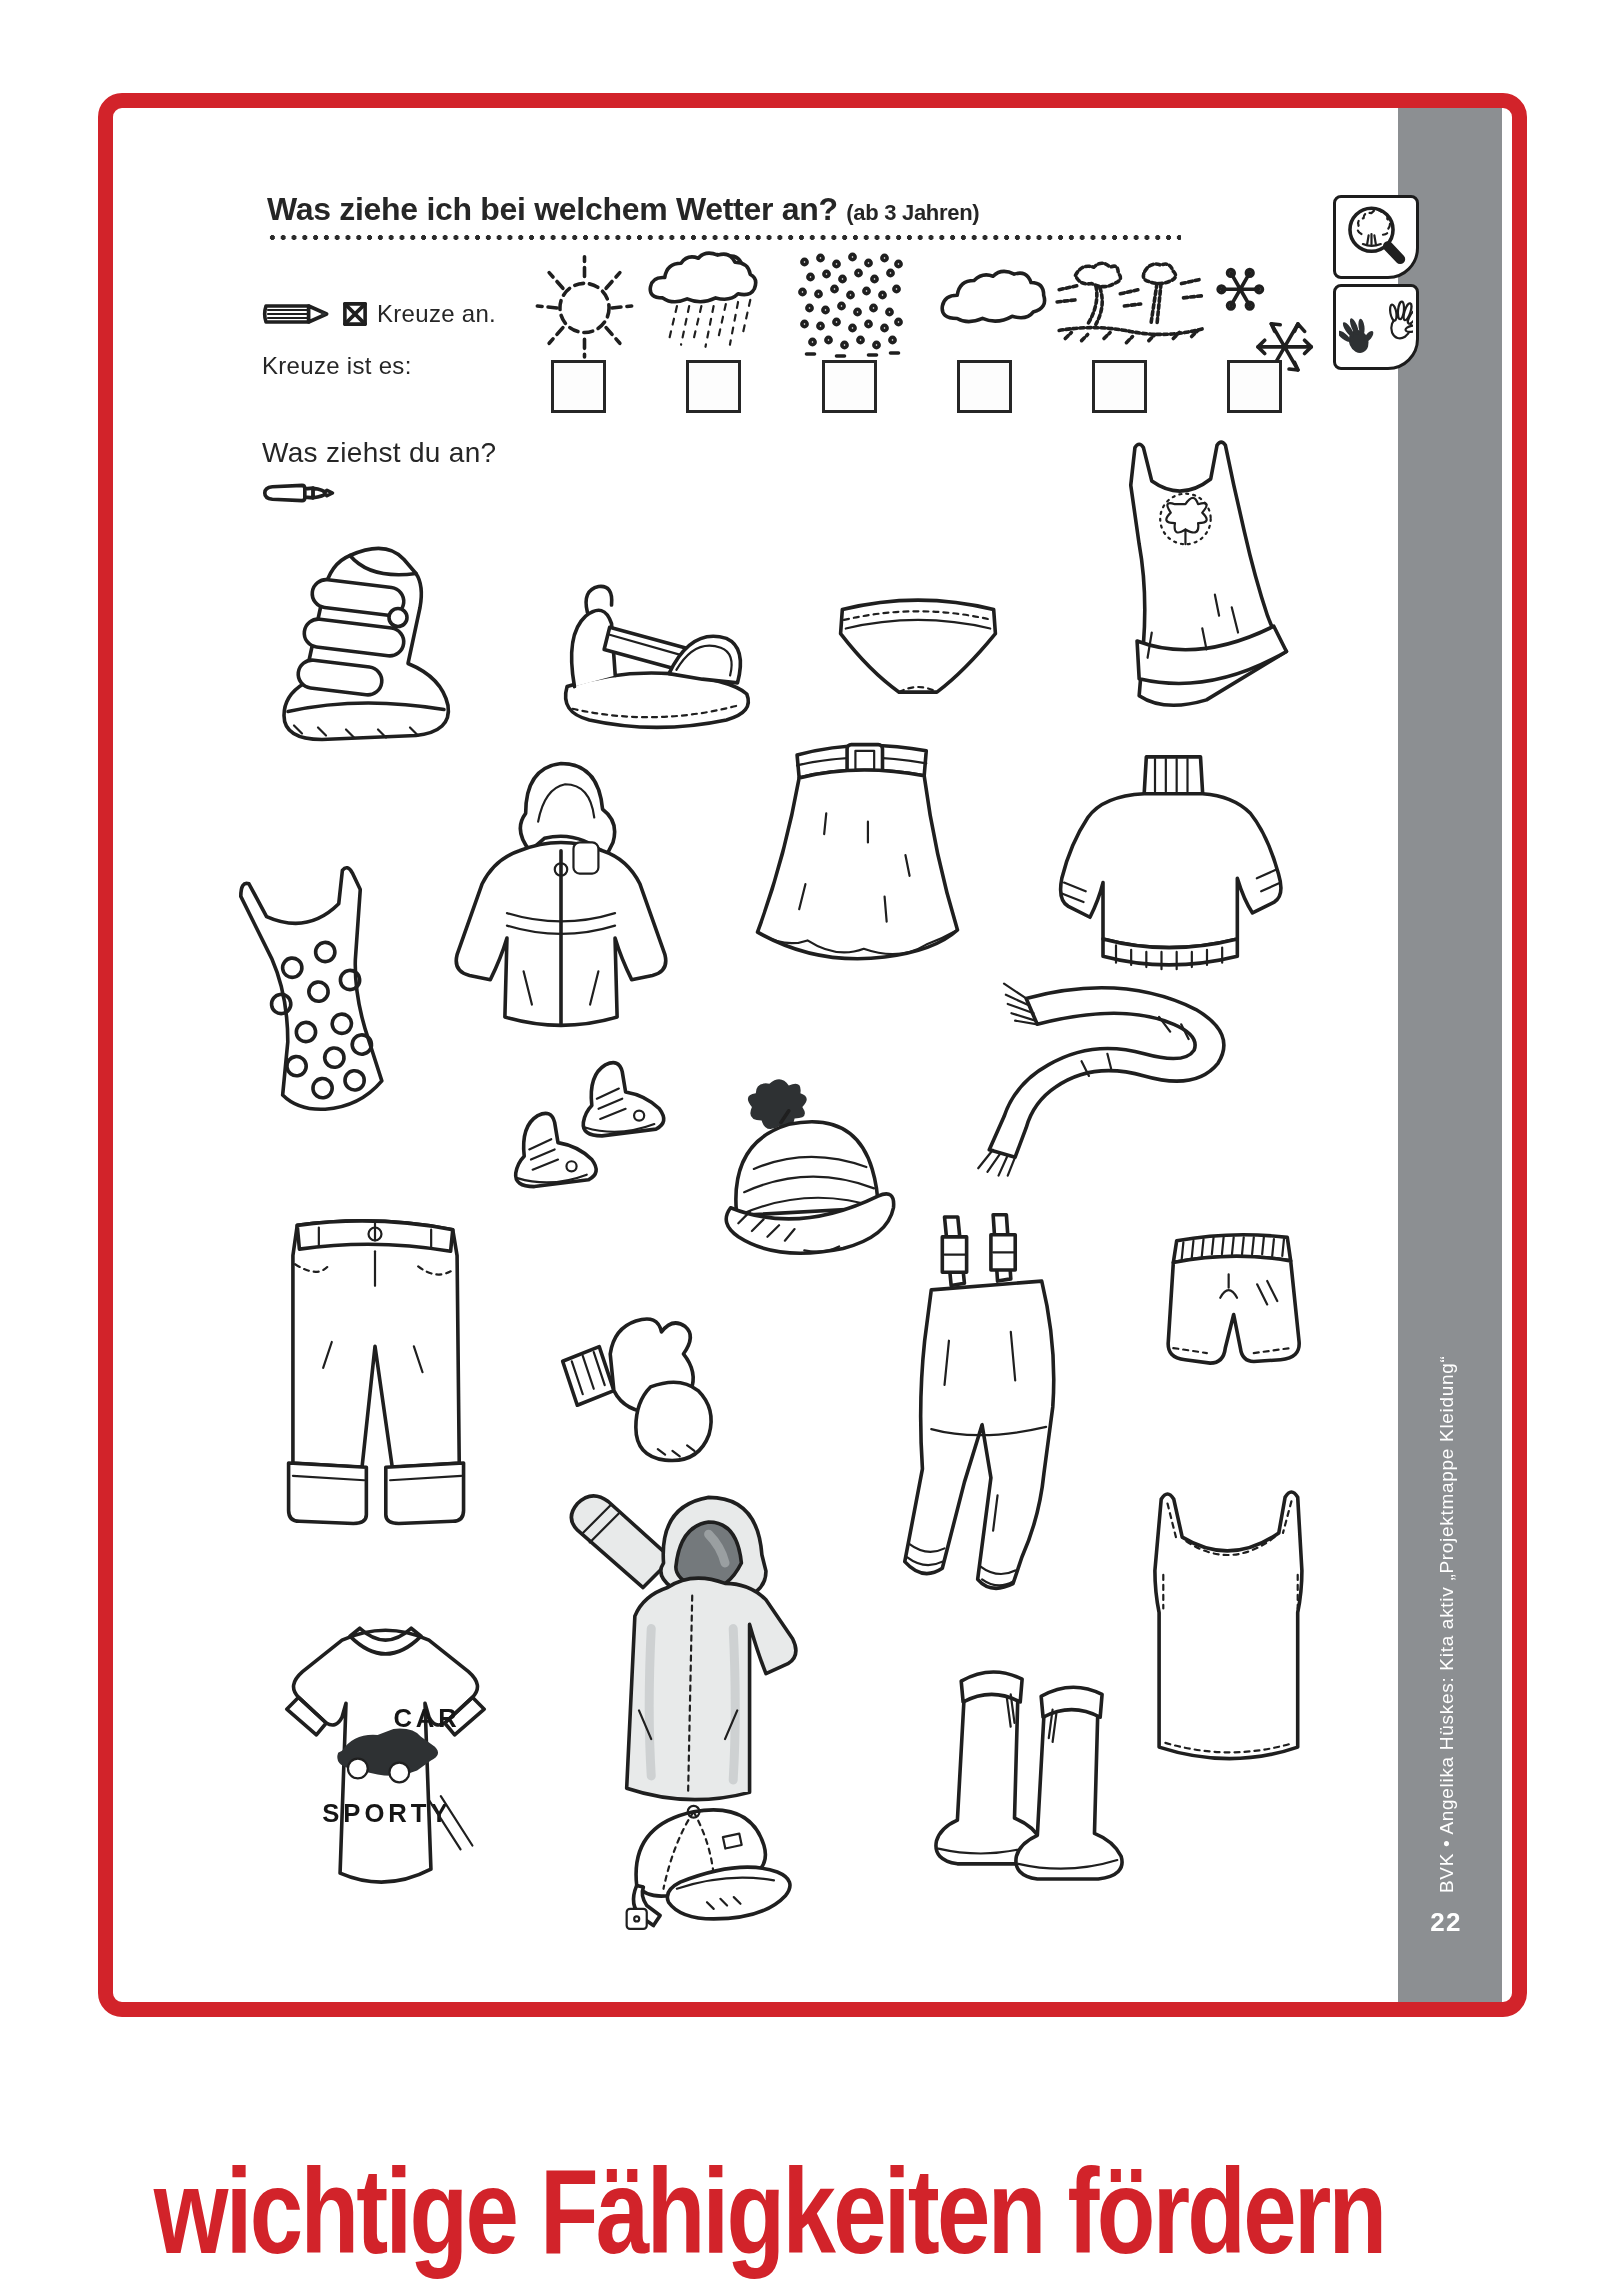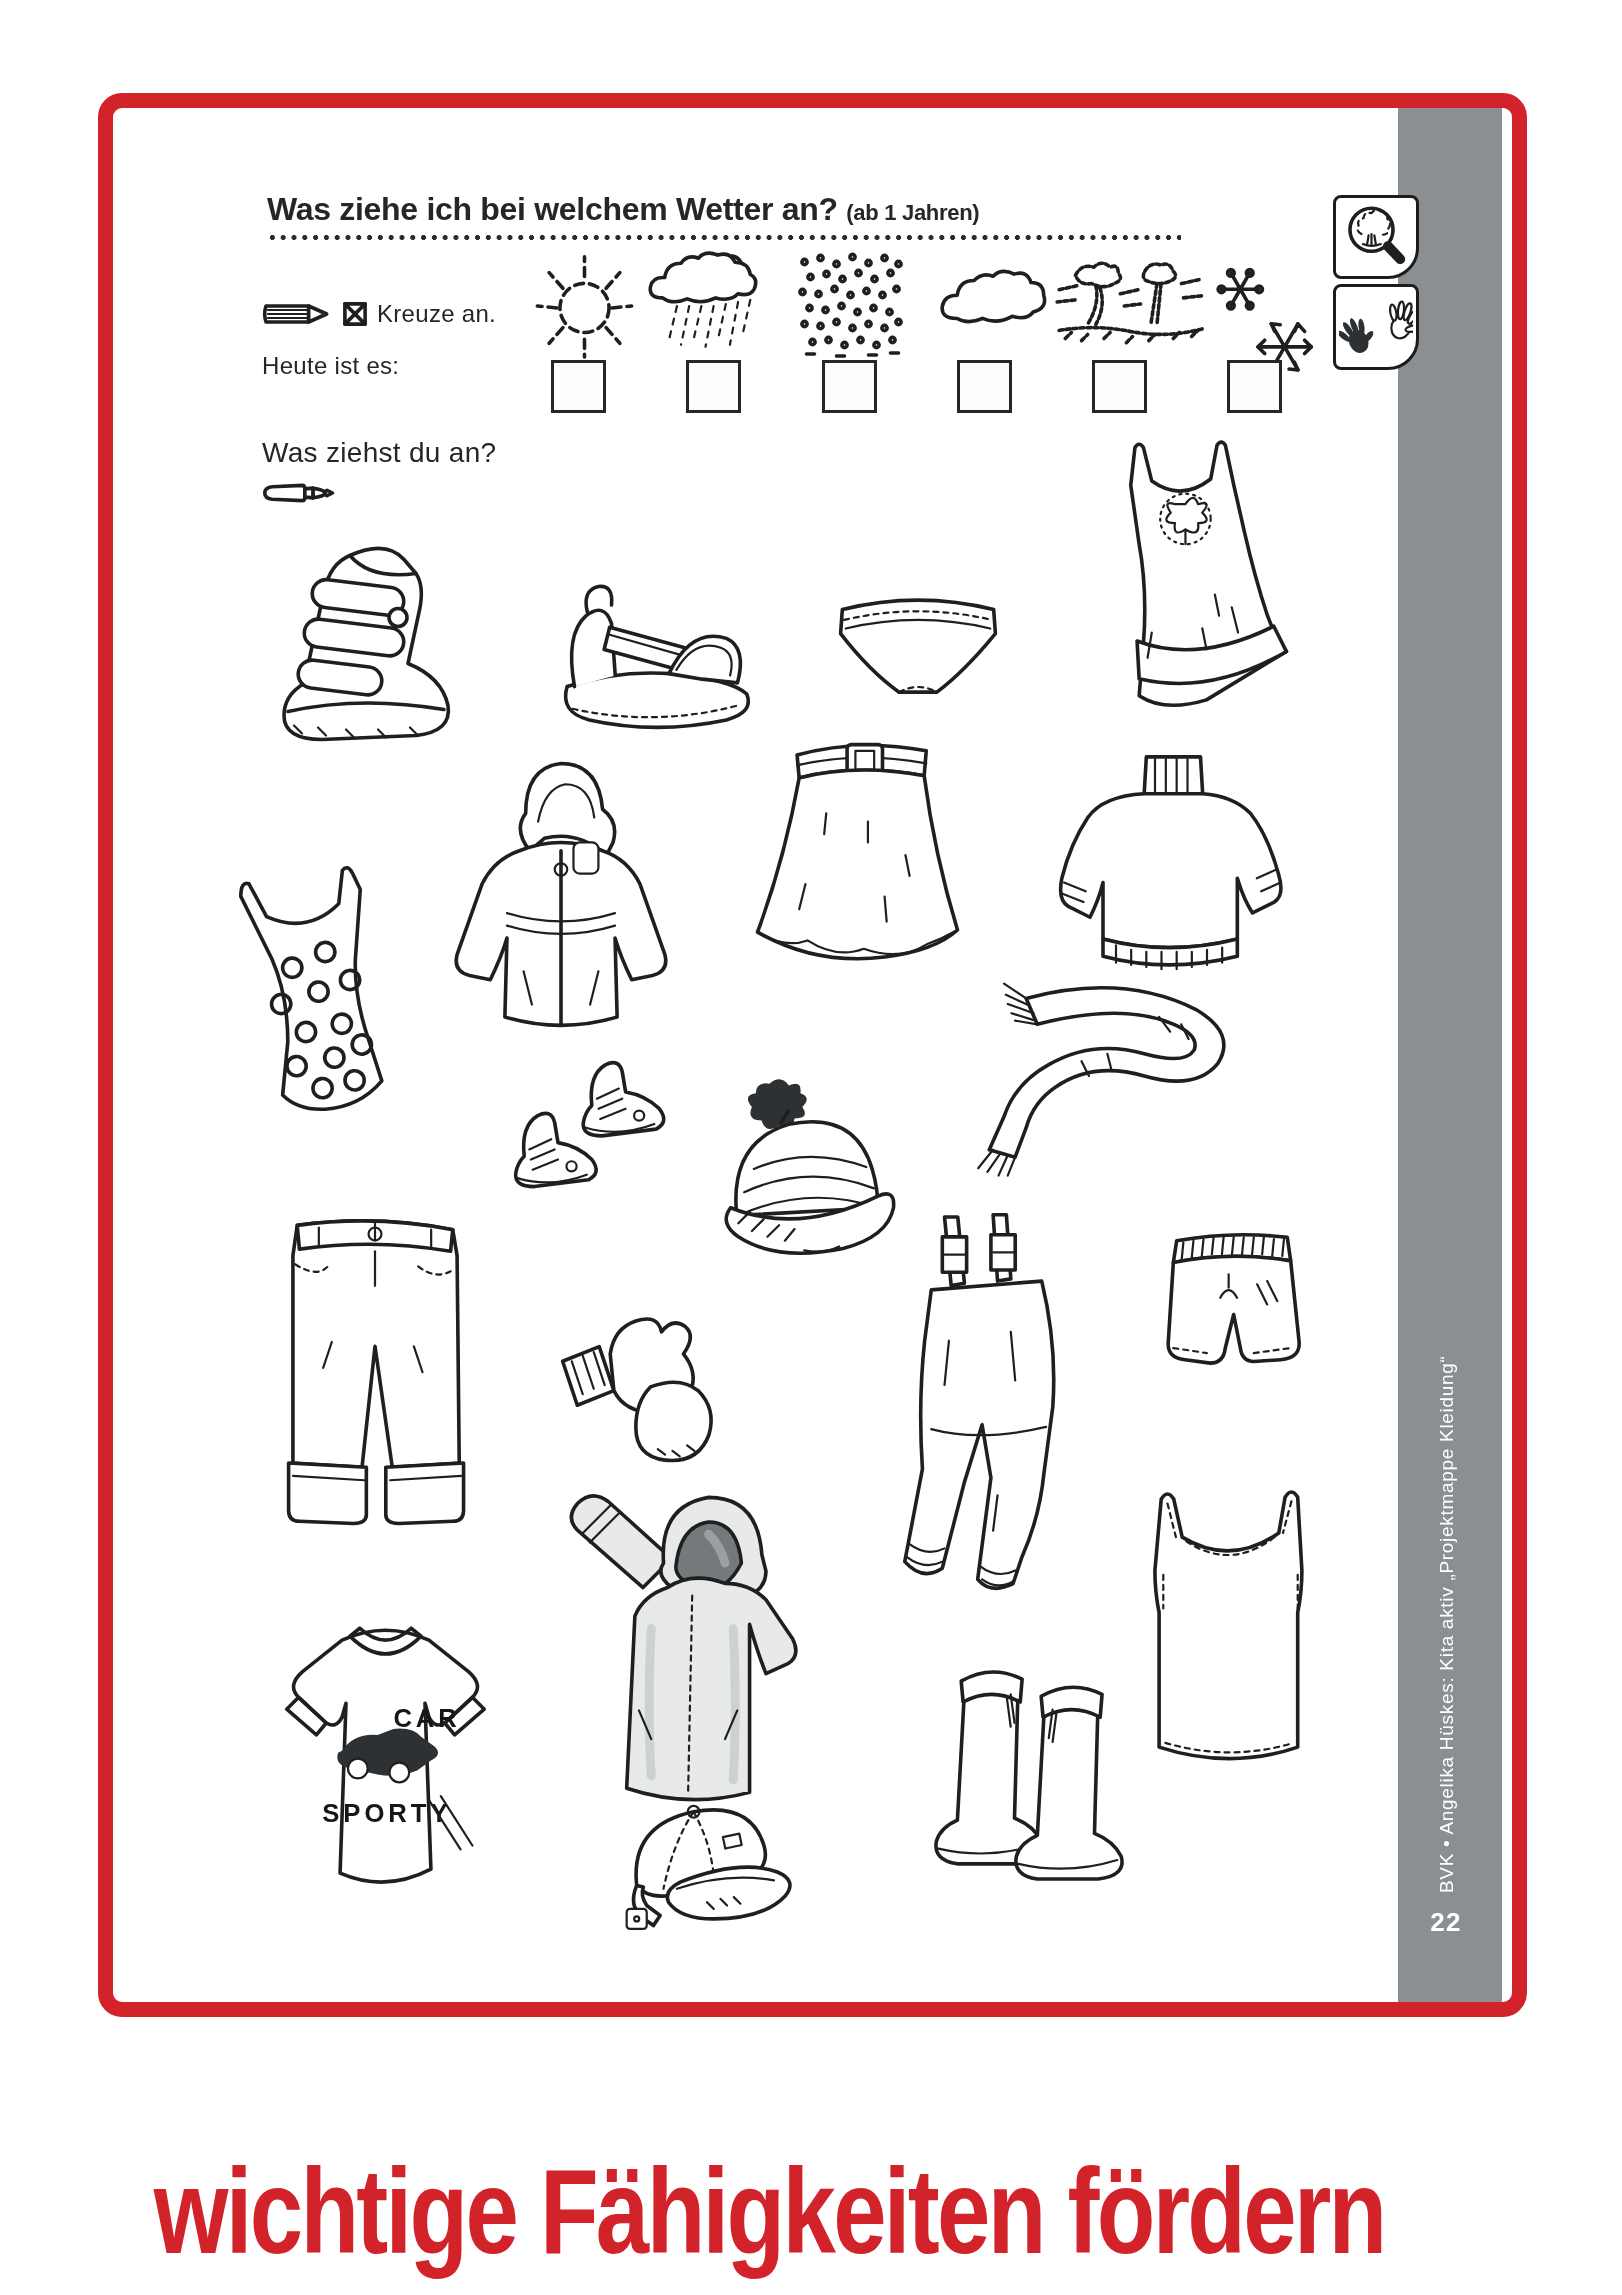--- a/index.html
+++ b/index.html
@@ -109,40 +109,40 @@
       <ellipse class="fd" cx="51" cy="45" rx="4" ry="11" transform="rotate(14 51 45)"></ellipse>
       <ellipse class="fd" cx="55" cy="61" rx="4" ry="9" transform="rotate(60 55 61)"></ellipse>
     </g>
   </svg>
 </div>
 
 <div class="credit-vert">BVK • Angelika Hüskes: Kita aktiv „Projektmappe Kleidung“</div>
 <div class="pagenum">22</div>
 
 <div class="title">
-  <span>Was ziehe ich bei welchem Wetter an?</span>&nbsp;<span class="age">(ab 1 Jahren)</span>
+  <span>Was ziehe ich bei welchem Wetter an?</span>&nbsp;<span class="age">(ab 3 Jahren)</span>
 </div>
 <div class="dotline"></div>
 
 <div class="instr-row" style="left:262px;top:300px;">
   <svg class="line" width="70" height="28" viewBox="0 0 105 40">
     <path class="f" d="M6 8 L70 8 L70 32 L6 32 Q2 20 6 8 Z"></path>
     <path class="thin" d="M9 14 L67 14 M9 20 L67 20 M9 26 L67 26"></path>
     <path class="f" d="M70 8 L97 20 L70 32 Z"></path>
     <path class="fd" d="M89 16 L97 20 L89 24 Z"></path>
   </svg>
   <svg class="line" width="26" height="26" viewBox="0 0 36 36">
     <rect class="f" x="4" y="4" width="28" height="28"></rect>
     <path d="M4 4 L32 32 M32 4 L4 32"></path>
   </svg>
   <span class="instr-text">Kreuze an.</span>
 </div>
 
 <div class="instr-row" style="left:262px;top:352px;">
-  <span class="instr-text">Heute ist es:</span>
+  <span class="instr-text">Kreuze ist es:</span>
 </div>
 
 <div class="instr-row" style="left:262px;top:426px;margin-top:11px;">
   <span class="q-text">Was ziehst du an?</span>
 </div>
 
 <div class="instr-row" style="left:262px;top:480px;">
   <svg class="line" width="76" height="26" viewBox="0 0 110 36">
     <path class="f" d="M4 18 Q4 10 15 9 L58 7 Q62 7 62 12 L62 24 Q62 29 58 29 L15 27 Q4 26 4 18 Z"></path>
     <path class="f" d="M62 12 L74 11 L74 25 L62 24 Z"></path>

